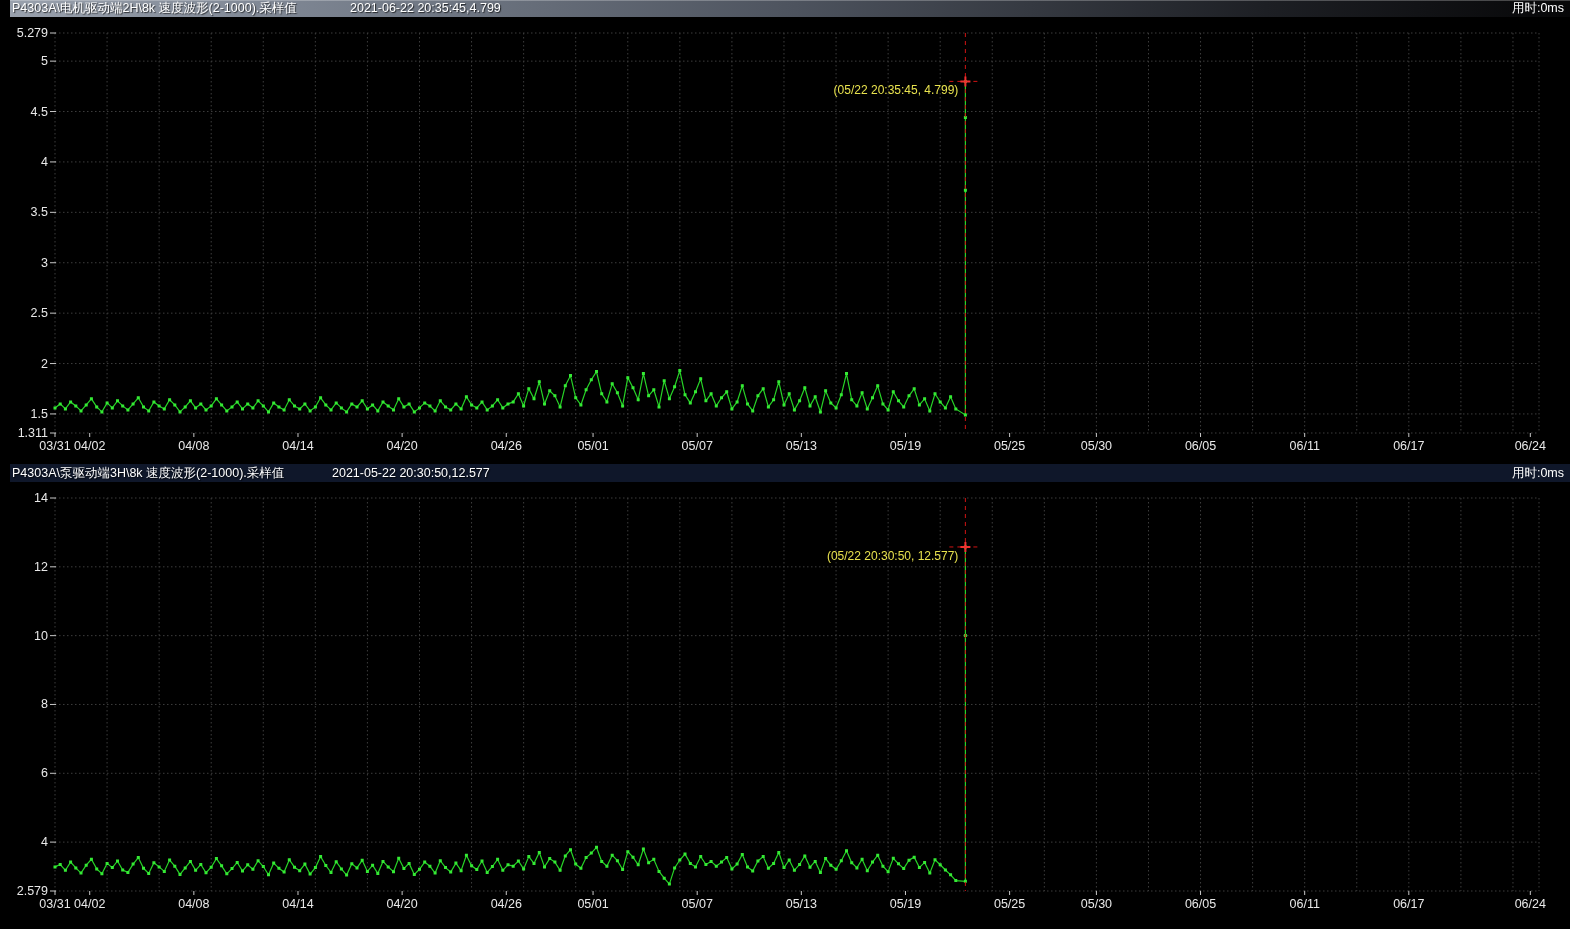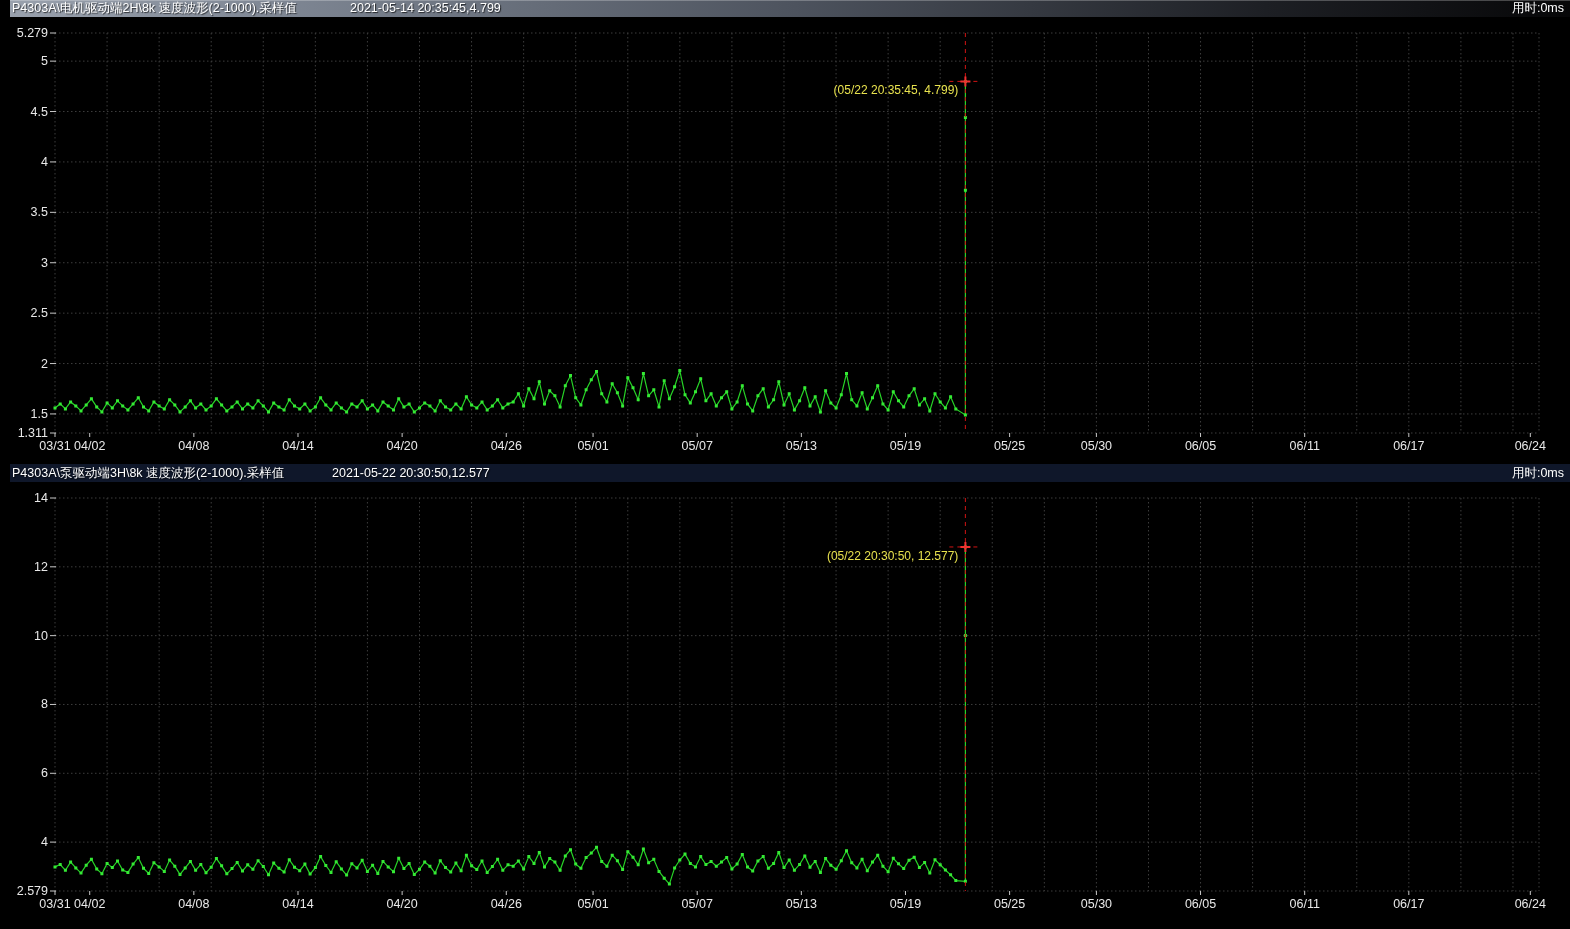--- a/index.html
+++ b/index.html
@@ -21,21 +21,21 @@
   .cursor{stroke:var(--cursor,#d11313);stroke-width:1;stroke-dasharray:4,4;fill:none;}
   .cross{stroke:var(--cross,#f03030);stroke-width:2;fill:none;}
   .anno{fill:var(--anno,#e8e24e);font-size:12px;font-family:"Liberation Sans",sans-serif;}
 </style>
 </head>
 <body>
 
 <div class="chart-block">
   <div class="chart-header gradient">
     <span class="ttl">P4303A\电机驱动端2H\8k 速度波形(2-1000).采样值</span>
-    <span class="ts">2021-05-14 20:35:45,4.799</span>
+    <span class="ts">2021-06-22 20:35:45,4.799</span>
     <span class="elapsed">用时:0ms</span>
   </div>
   <svg id="chart-svg-0" width="1570" height="447">
       <line x1="45" x2="45" y1="16" y2="416" class="grid"></line>
       <line x1="97.0701754385965" x2="97.0701754385965" y1="16" y2="416" class="grid"></line>
       <line x1="149.140350877193" x2="149.140350877193" y1="16" y2="416" class="grid"></line>
       <line x1="201.21052631578948" x2="201.21052631578948" y1="16" y2="416" class="grid"></line>
       <line x1="253.28070175438597" x2="253.28070175438597" y1="16" y2="416" class="grid"></line>
       <line x1="305.35087719298247" x2="305.35087719298247" y1="16" y2="416" class="grid"></line>
       <line x1="357.42105263157896" x2="357.42105263157896" y1="16" y2="416" class="grid"></line>

